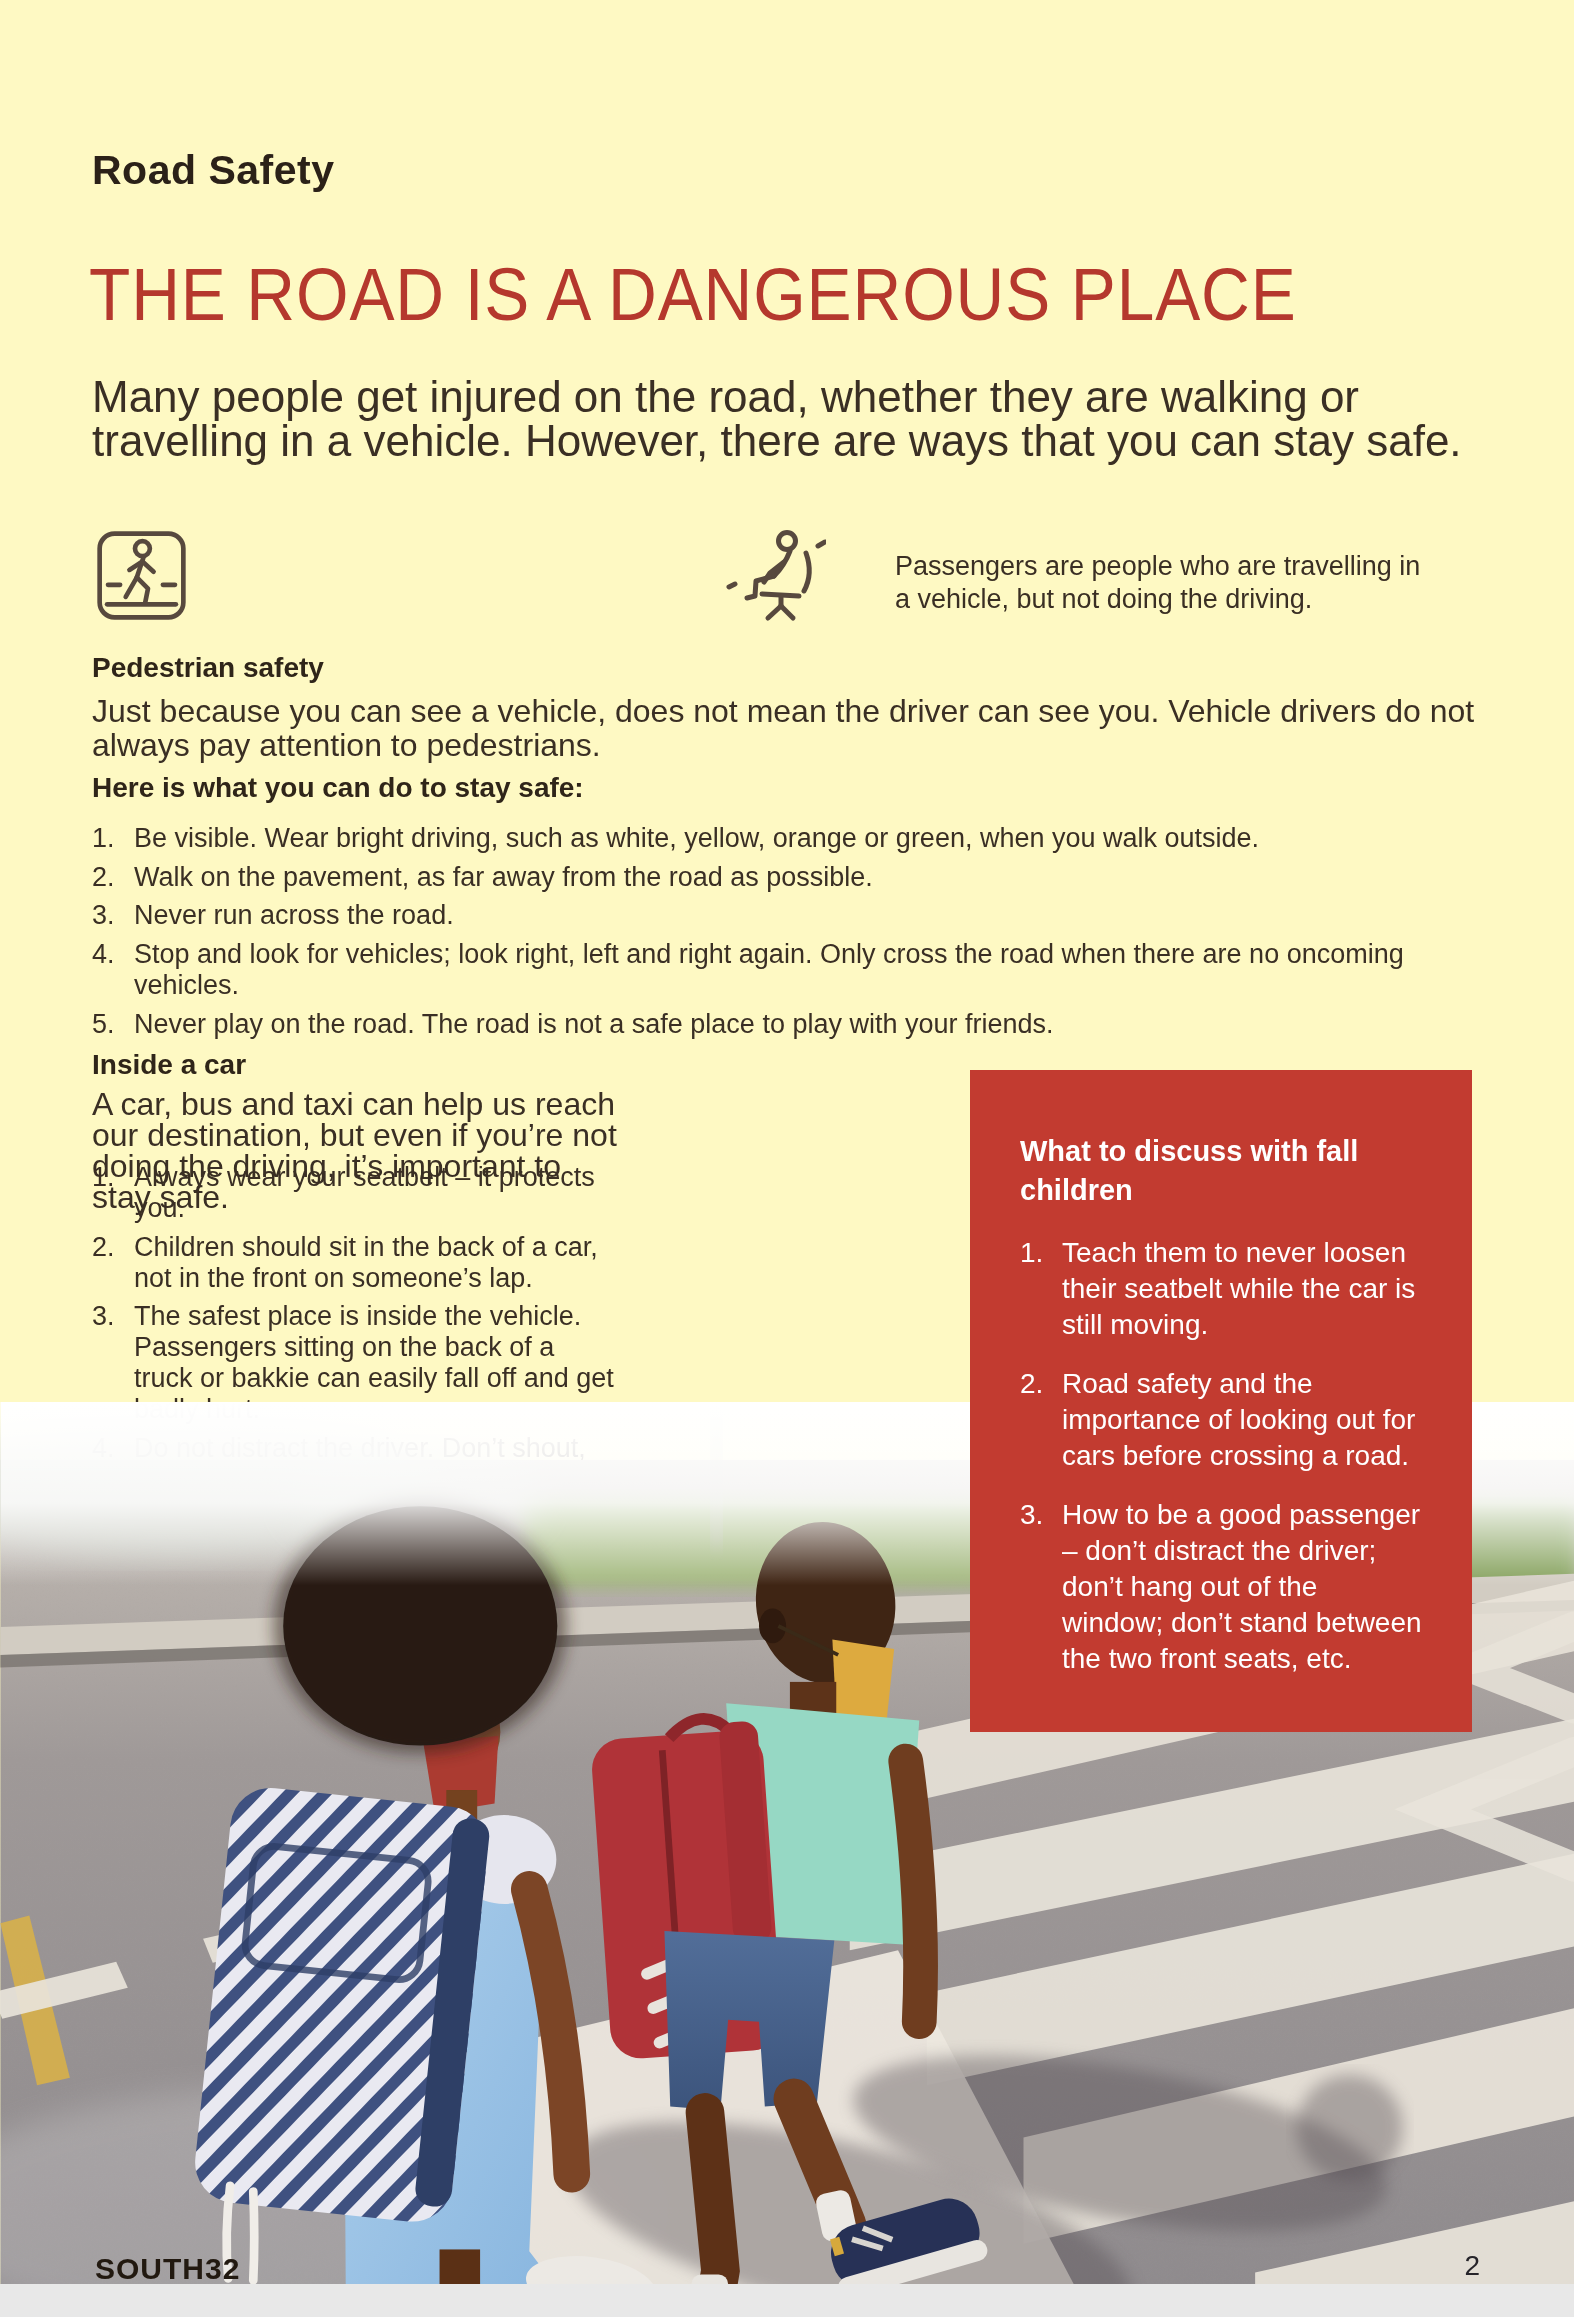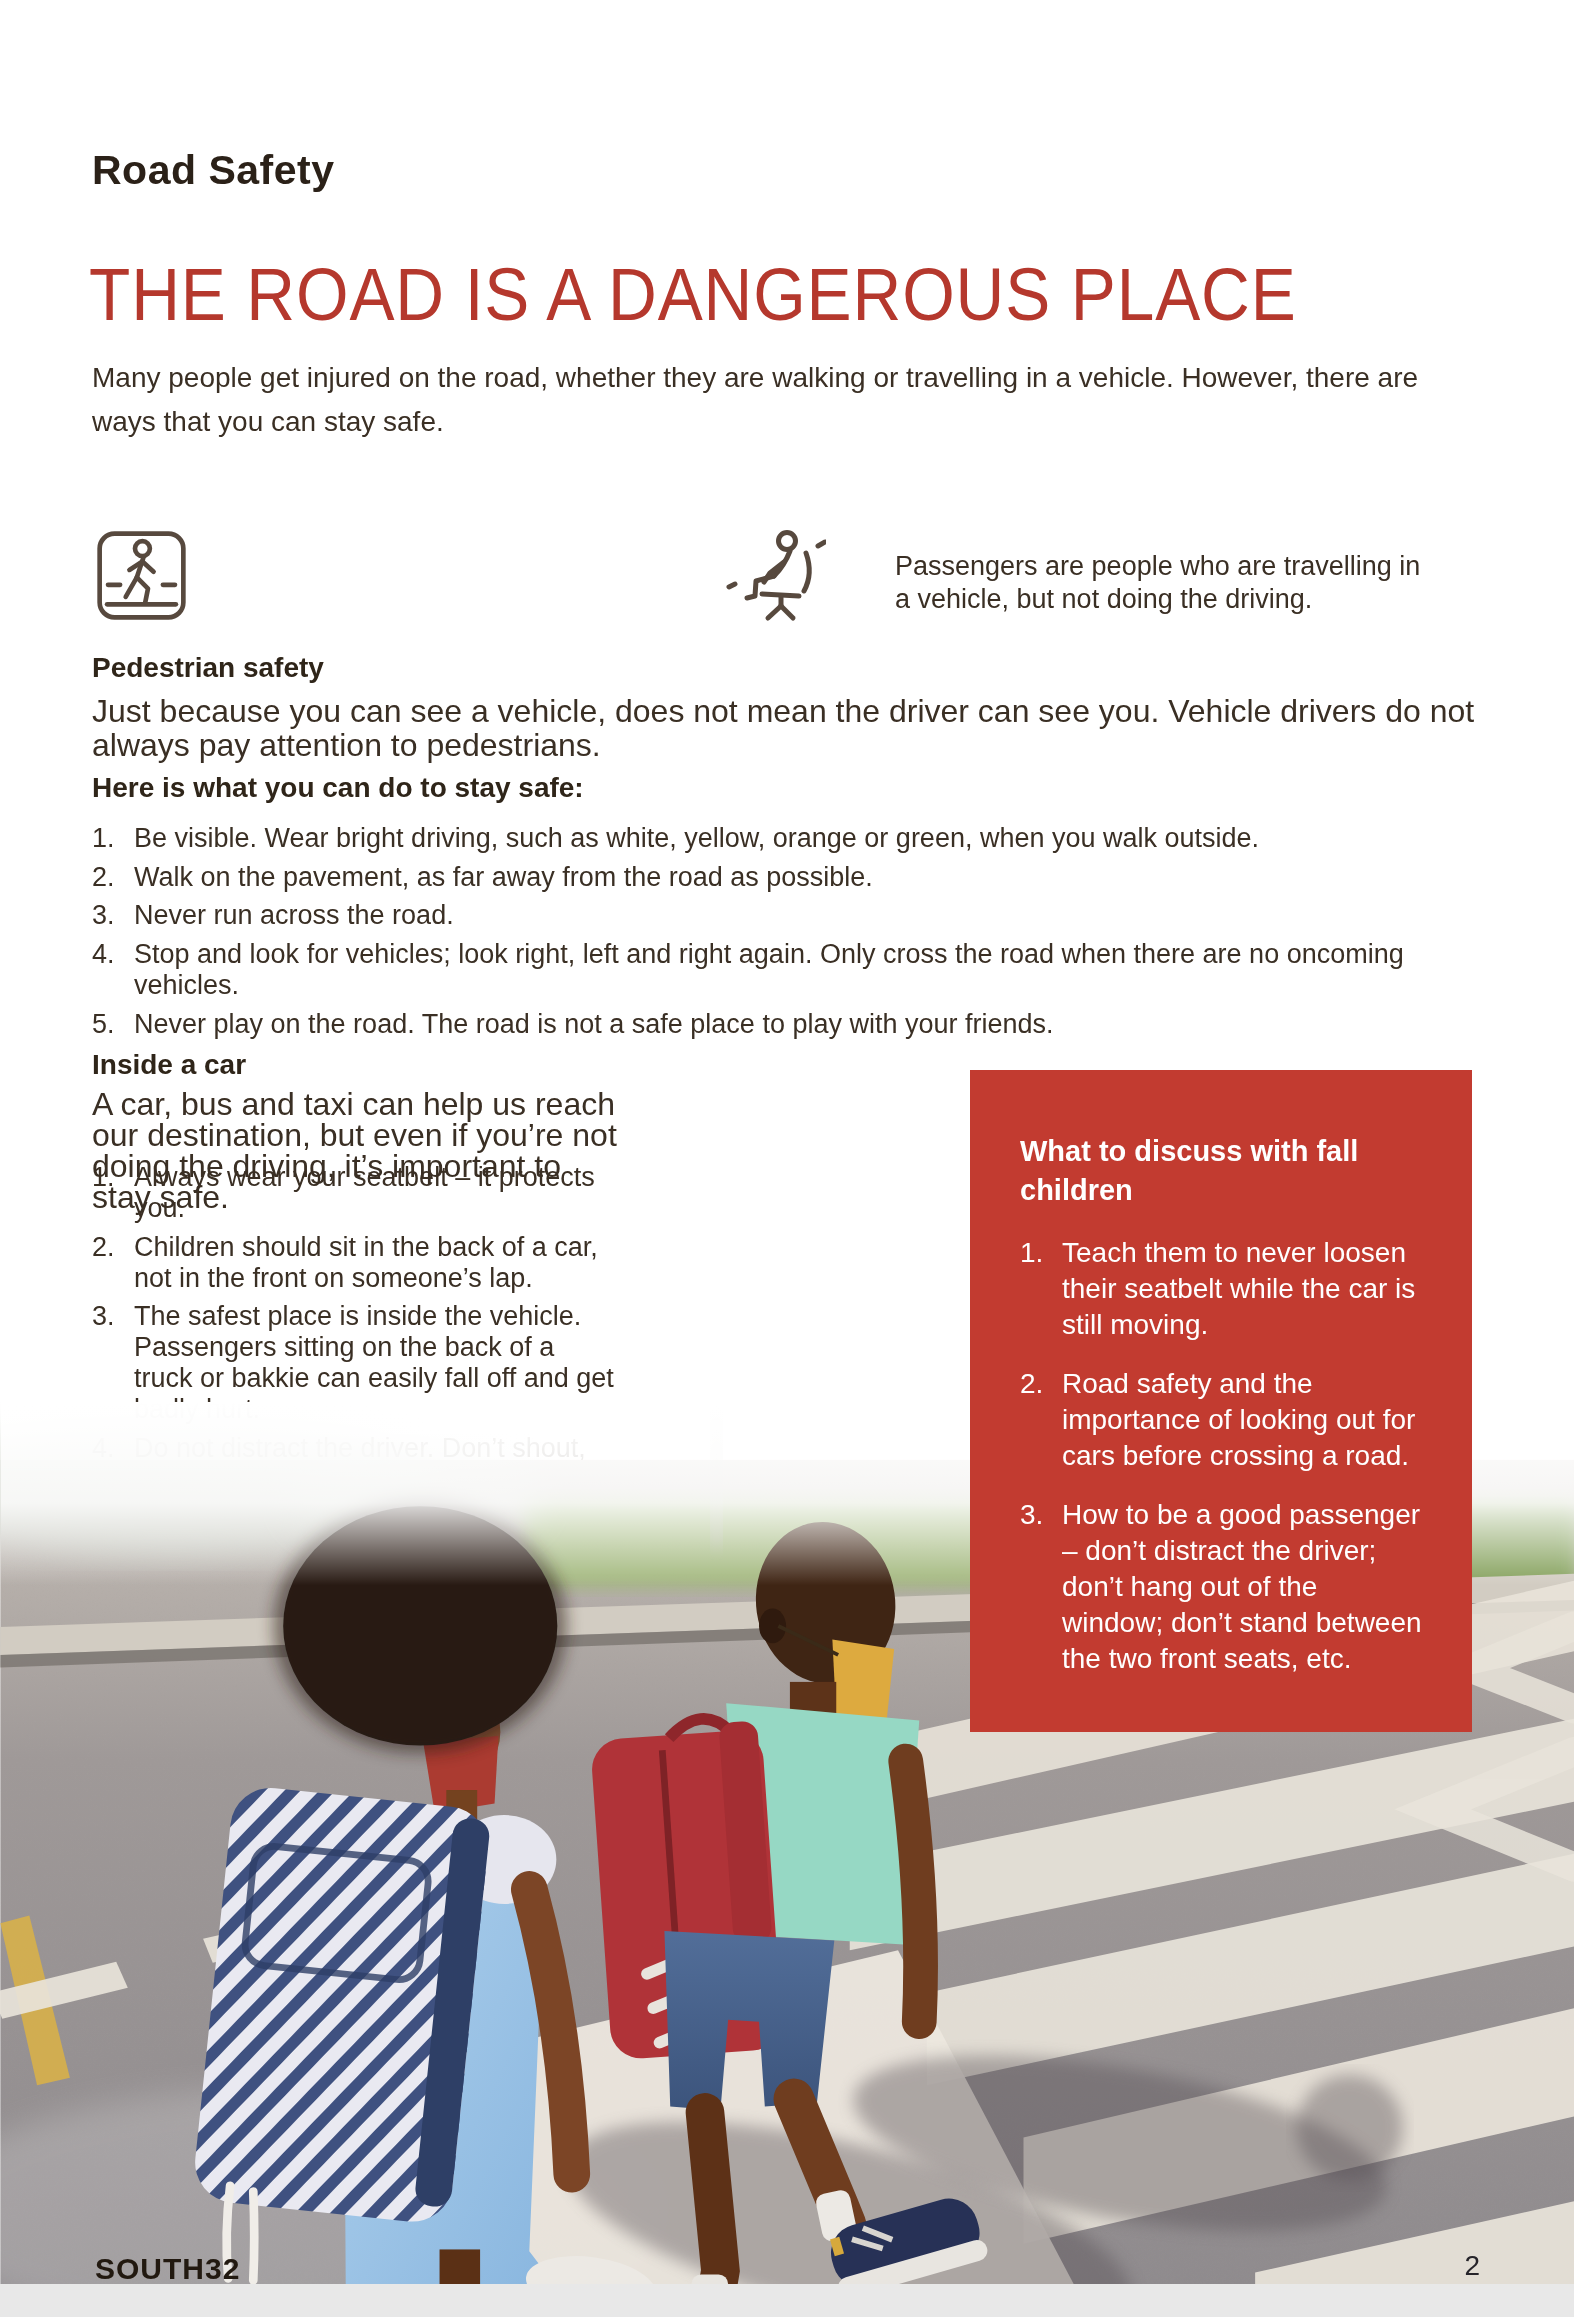--- a/index.html
+++ b/index.html
@@ -1,37 +1,37 @@
 <!DOCTYPE html>
 <html><head>
 <meta charset="utf-8">
 <style>
   html,body{margin:0;padding:0;background:#e8e8e8;}
   .page{
     position:relative;
     width:1575px;height:2284px;
-    background:#ffffff;
+    background:#fef9c3;
     overflow:hidden;
     font-family:"Liberation Sans","DejaVu Sans",sans-serif;
     color:#362c22;
   }
   .abs{position:absolute;}
   .eyebrow{
     left:92px;top:147px;
     font-size:41px;font-weight:bold;color:#2b2118;letter-spacing:0.5px;
   }
   .big-title{
     left:89px;top:251px;
     font-size:75px;font-weight:400;color:#b5382d;
     white-space:nowrap;letter-spacing:1px;
     transform:scaleX(0.90);transform-origin:left top;
   }
   .intro{
-    left:92px;top:356px;width:1381px;
-    font-size:28px;line-height:44px;color:#3a2f24;
+    left:92px;top:375px;width:1381px;
+    font-size:44px;line-height:44px;color:#3a2f24;
   }
   .def-icon svg{display:block;}
   .def-text{
     font-size:27px;line-height:33px;color:#3a2f24;
   }
   .sec-head{
     font-size:28px;font-weight:bold;color:#2f2519;
   }
   .body-par{
     font-size:32px;line-height:34px;color:#3a2f24;

